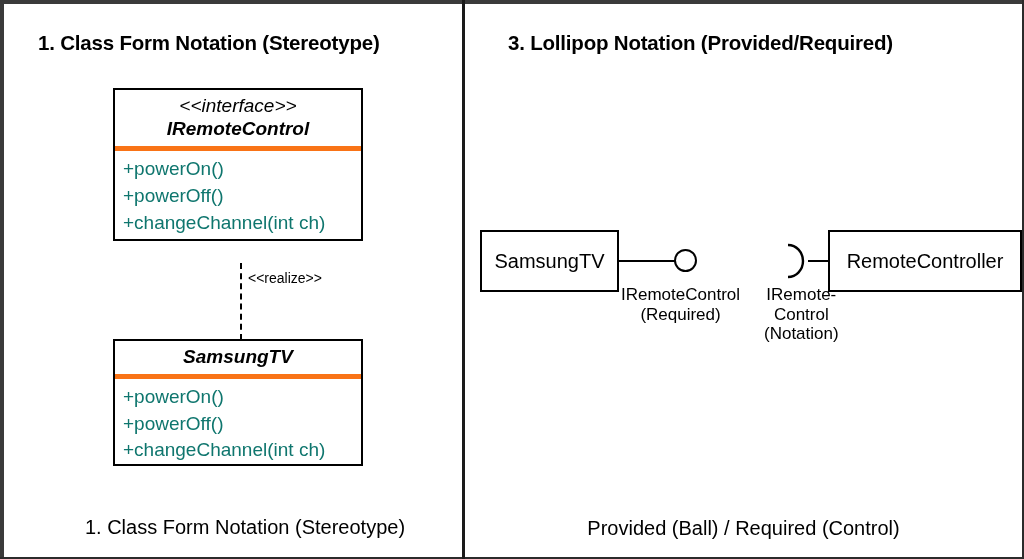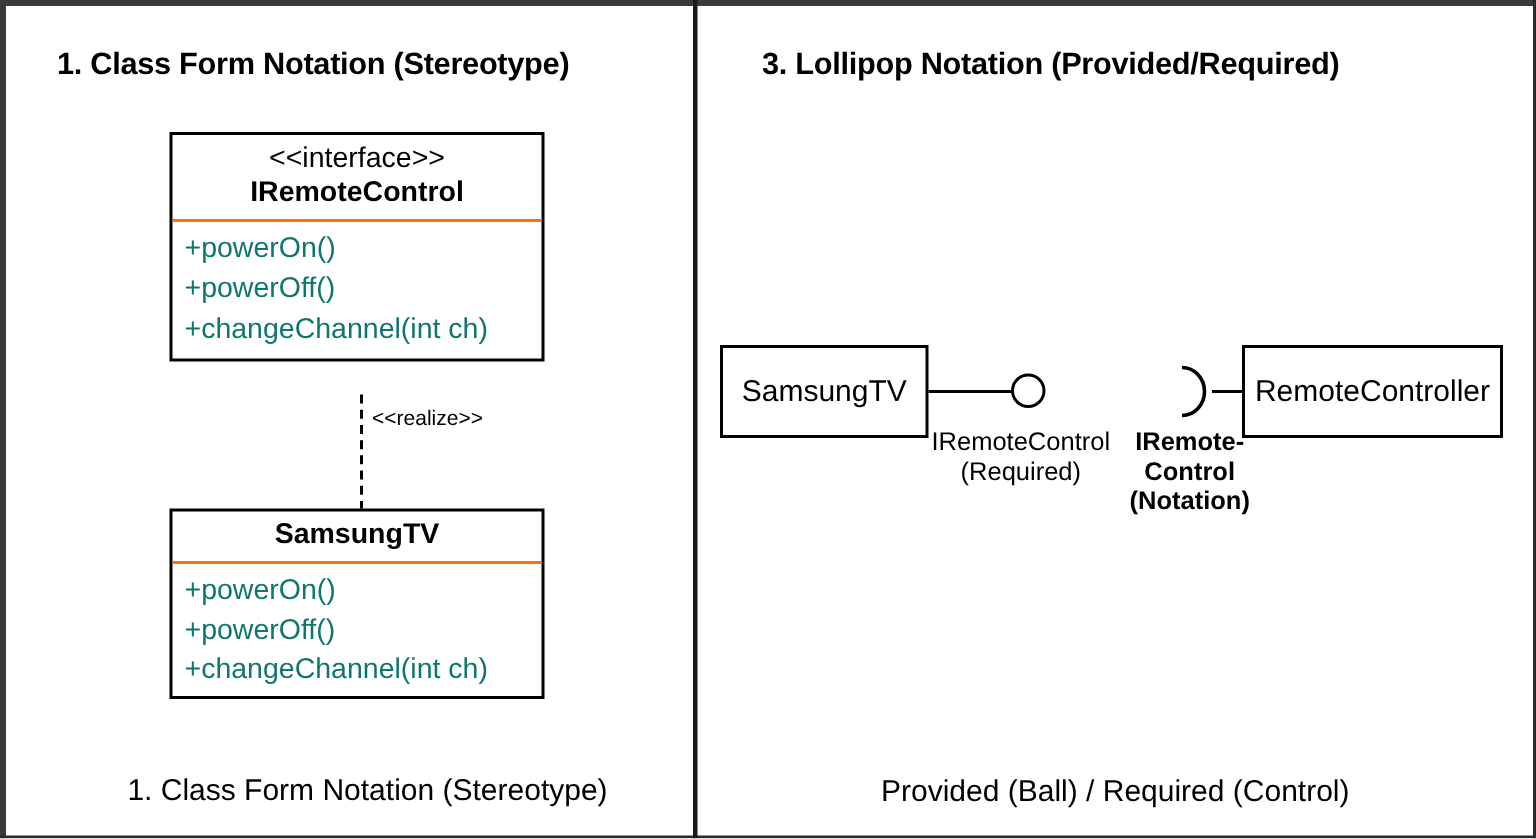--- a/index.html
+++ b/index.html
@@ -86,21 +86,22 @@
   #class-iremotecontrol {
     left: 97px; top: 88px; width: 250px; height: 153px;
   }
   #class-samsungtv {
     left: 97px; top: 339px; width: 250px; height: 127px;
   }
 
   .uml-head {
     text-align: center;
     padding: 4px 0 5px 0;
-    border-bottom: 2px solid #f97316;
+    border-bottom: 5px solid #f97316;
+    font-style: italic;
   }
   .uml-stereotype {
     display: block;
     font-size: 19px;
     line-height: 1.22;
     color: #000000;
   }
   .uml-name {
     display: block;
     font-size: 19px;
@@ -156,21 +157,21 @@
     border: 2px solid #000000;
     box-sizing: border-box;
     display: flex;
     align-items: center;
     justify-content: center;
   }
   #comp-samsungtv {
     left: 15px; top: 230px; width: 139px; height: 62px;
   }
   #comp-remotecontroller {
-    left: 363px; top: 230px; width: 174px; height: 62px;
+    left: 363px; top: 230px; width: 194px; height: 62px;
   }
   .comp-label {
     font-size: 20px;
     color: #000000;
     white-space: nowrap;
   }
 
   .lollipop-stem {
     position: absolute;
     height: 0;
@@ -196,21 +197,21 @@
   }
 
   .iface-label {
     position: absolute;
     font-size: 17px;
     line-height: 1.16;
     color: #000000;
     white-space: nowrap;
   }
   #label-provided { left: 156px; top: 285px; text-align: center; }
-  #label-required { left: 288px; top: 285px; text-align: center; font-weight: bold; }
+  #label-required { left: 299px; top: 285px; text-align: center; }
   .iface-label span { display: block; }
 </style>
 </head>
 <body>
 
 <div id="canvas">
 
   <div class="frame-top"></div>
   <div class="frame-left"></div>
   <div class="frame-right"></div>

